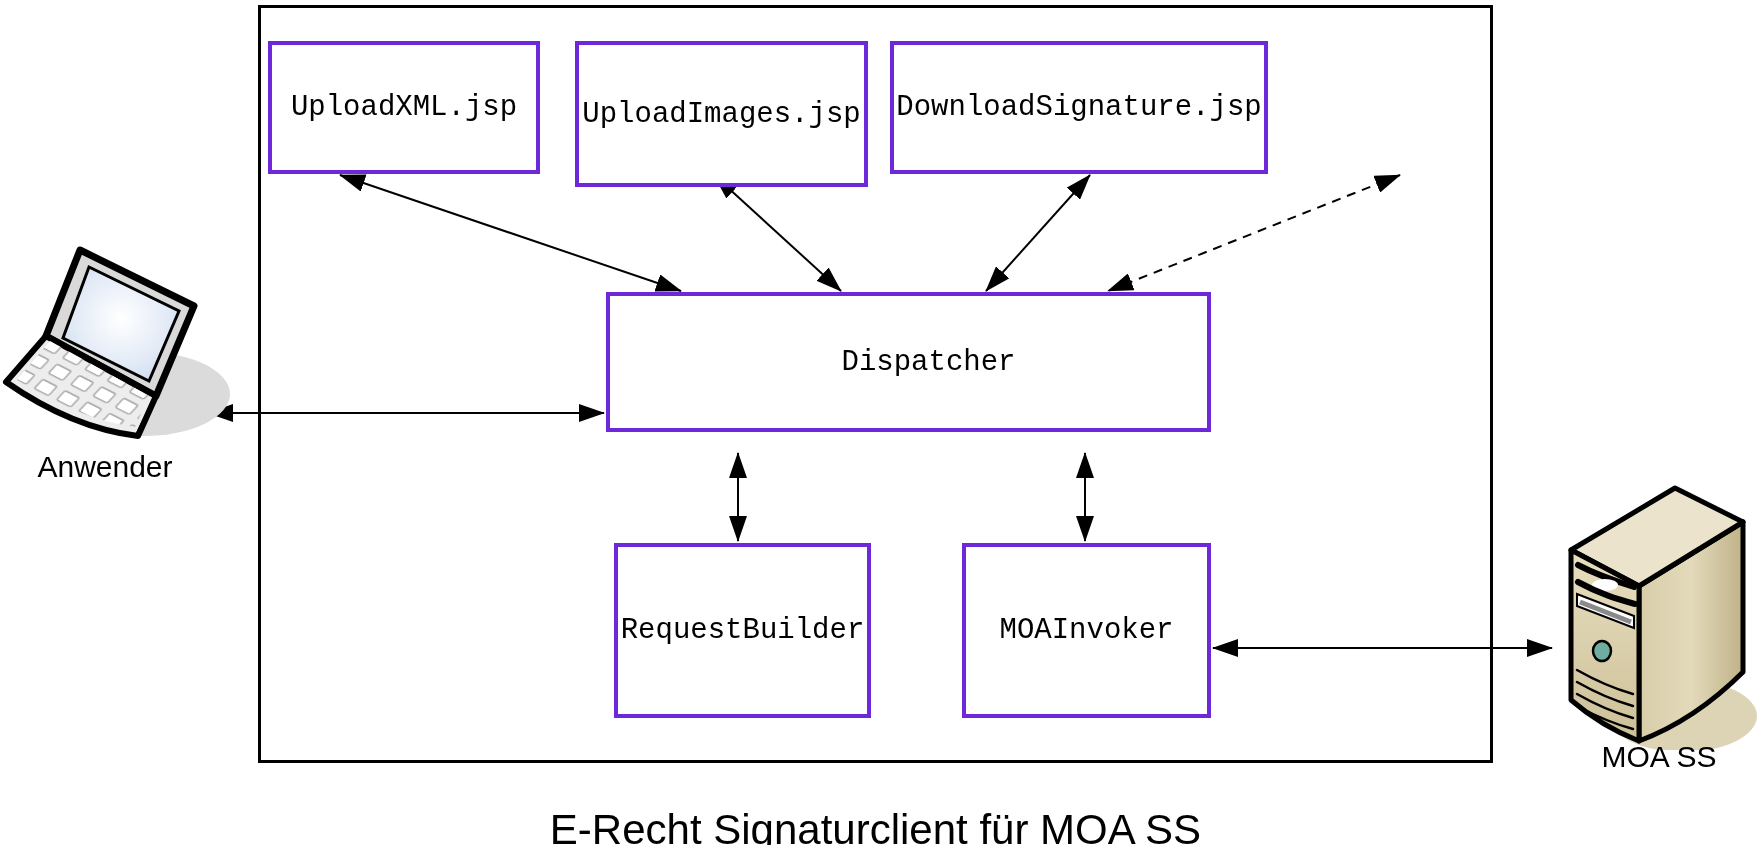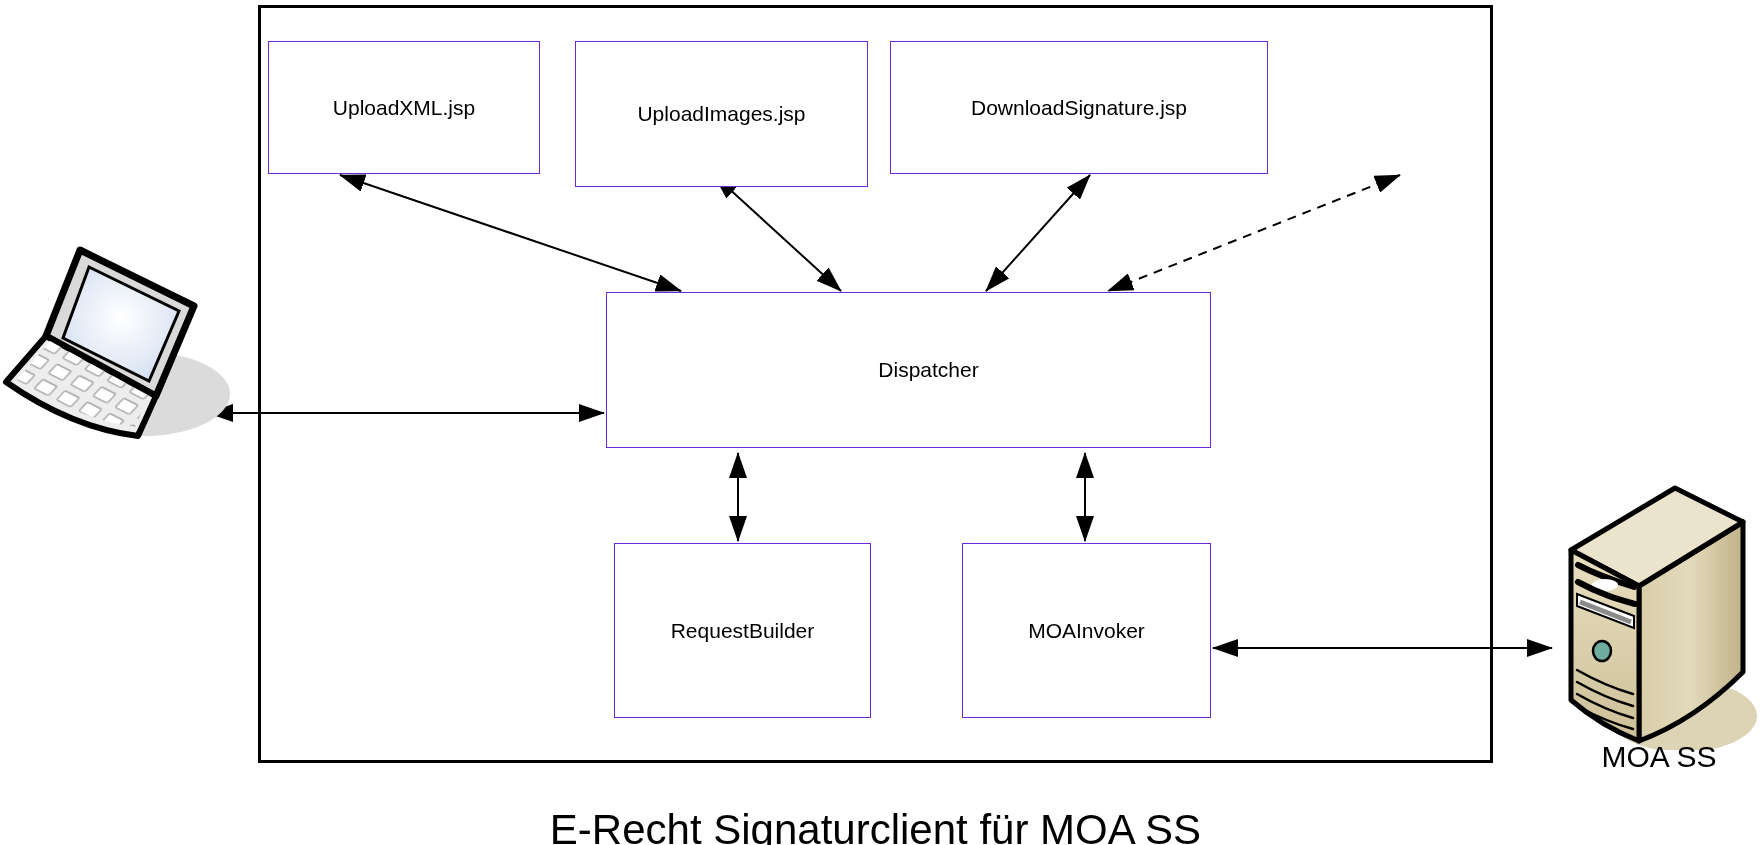--- a/index.html
+++ b/index.html
@@ -10,29 +10,29 @@
     font-family:"Liberation Sans","DejaVu Sans",sans-serif;
     color:#000;
     overflow:hidden;
   }
   .arrows-layer{position:absolute;left:0;top:0;}
   .outer-box{
     position:absolute;left:258px;top:5px;width:1235px;height:758px;
     border:3px solid #000;box-sizing:border-box;background:transparent;
   }
   .node{
-    position:absolute;background:#ffffff;border:1px solid #6d28d9;box-sizing:border-box;
+    position:absolute;background:#ffffff;border:4px solid #6d28d9;box-sizing:border-box;
     display:flex;align-items:center;justify-content:center;
-    font-size:21px;white-space:nowrap;
+    font-size:29px;white-space:nowrap;font-family:Liberation Mono, monospace;
   }
   .n-uploadxml{left:268px;top:41px;width:272px;height:133px;}
   .n-uploadimages{left:575px;top:41px;width:293px;height:146px;}
   .n-downloadsignature{left:890px;top:41px;width:378px;height:133px;}
   .n-error{left:1300px;top:41px;width:180px;height:133px;}
-  .n-dispatcher{left:606px;top:292px;width:605px;height:156px;padding-left:40px;}
+  .n-dispatcher{left:606px;top:292px;width:605px;height:140px;padding-left:40px;}
   .n-requestbuilder{left:614px;top:543px;width:257px;height:175px;}
   .n-moainvoker{left:962px;top:543px;width:249px;height:175px;}
   .caption{
     position:absolute;left:258px;top:806px;width:1235px;
     text-align:center;font-size:42px;
   }
   .actor-label{position:absolute;font-size:30px;text-align:center;}
   .l-anwender{left:0px;top:450px;width:210px;}
   .l-moass{left:1554px;top:740px;width:210px;}
   .icon-svg{position:absolute;}
@@ -80,20 +80,21 @@
         <rect x="2" y="2" width="16" height="12" rx="1.5" fill="#ffffff" stroke="#a9a9a9" stroke-width="1.5"></rect>
       </pattern>
     </defs>
     <ellipse cx="142" cy="150" rx="86" ry="42" fill="#dbdbdb"></ellipse>
     <path d="M78,6 L192,62 L154,152 L44,92 Z" fill="#d9d9d9" stroke="#000" stroke-width="7" stroke-linejoin="round"></path>
     <path d="M87,23 L177,67 L147,137 L61,94 Z" fill="url(#scr)" stroke="#000" stroke-width="3"></path>
     <path d="M44,92 L154,152 L136,192 Q70,184 4,138 Z" fill="#ededed" stroke="#000" stroke-width="6" stroke-linejoin="round"></path>
     <path d="M48,97 L147,152 L133,183 Q76,175 15,136 Z" fill="url(#keys)"></path>
     <path d="M151,158 L135,190" stroke="#000" stroke-width="3" fill="none"></path>
   </svg>
+  <div class="actor-label l-anwender">Anwender</div>
 
   <svg class="icon-svg" style="left:1545px;top:458px;" width="212" height="292" viewBox="0 0 212 292">
     <defs>
       <linearGradient id="srvFront" x1="0" y1="0" x2="0" y2="1">
         <stop offset="0" stop-color="#e8dfc0"></stop>
         <stop offset="1" stop-color="#cdc098"></stop>
       </linearGradient>
       <linearGradient id="srvSide" x1="0" y1="0" x2="1" y2="0">
         <stop offset="0" stop-color="#d8cda9"></stop>
         <stop offset="0.5" stop-color="#e3dabb"></stop>

